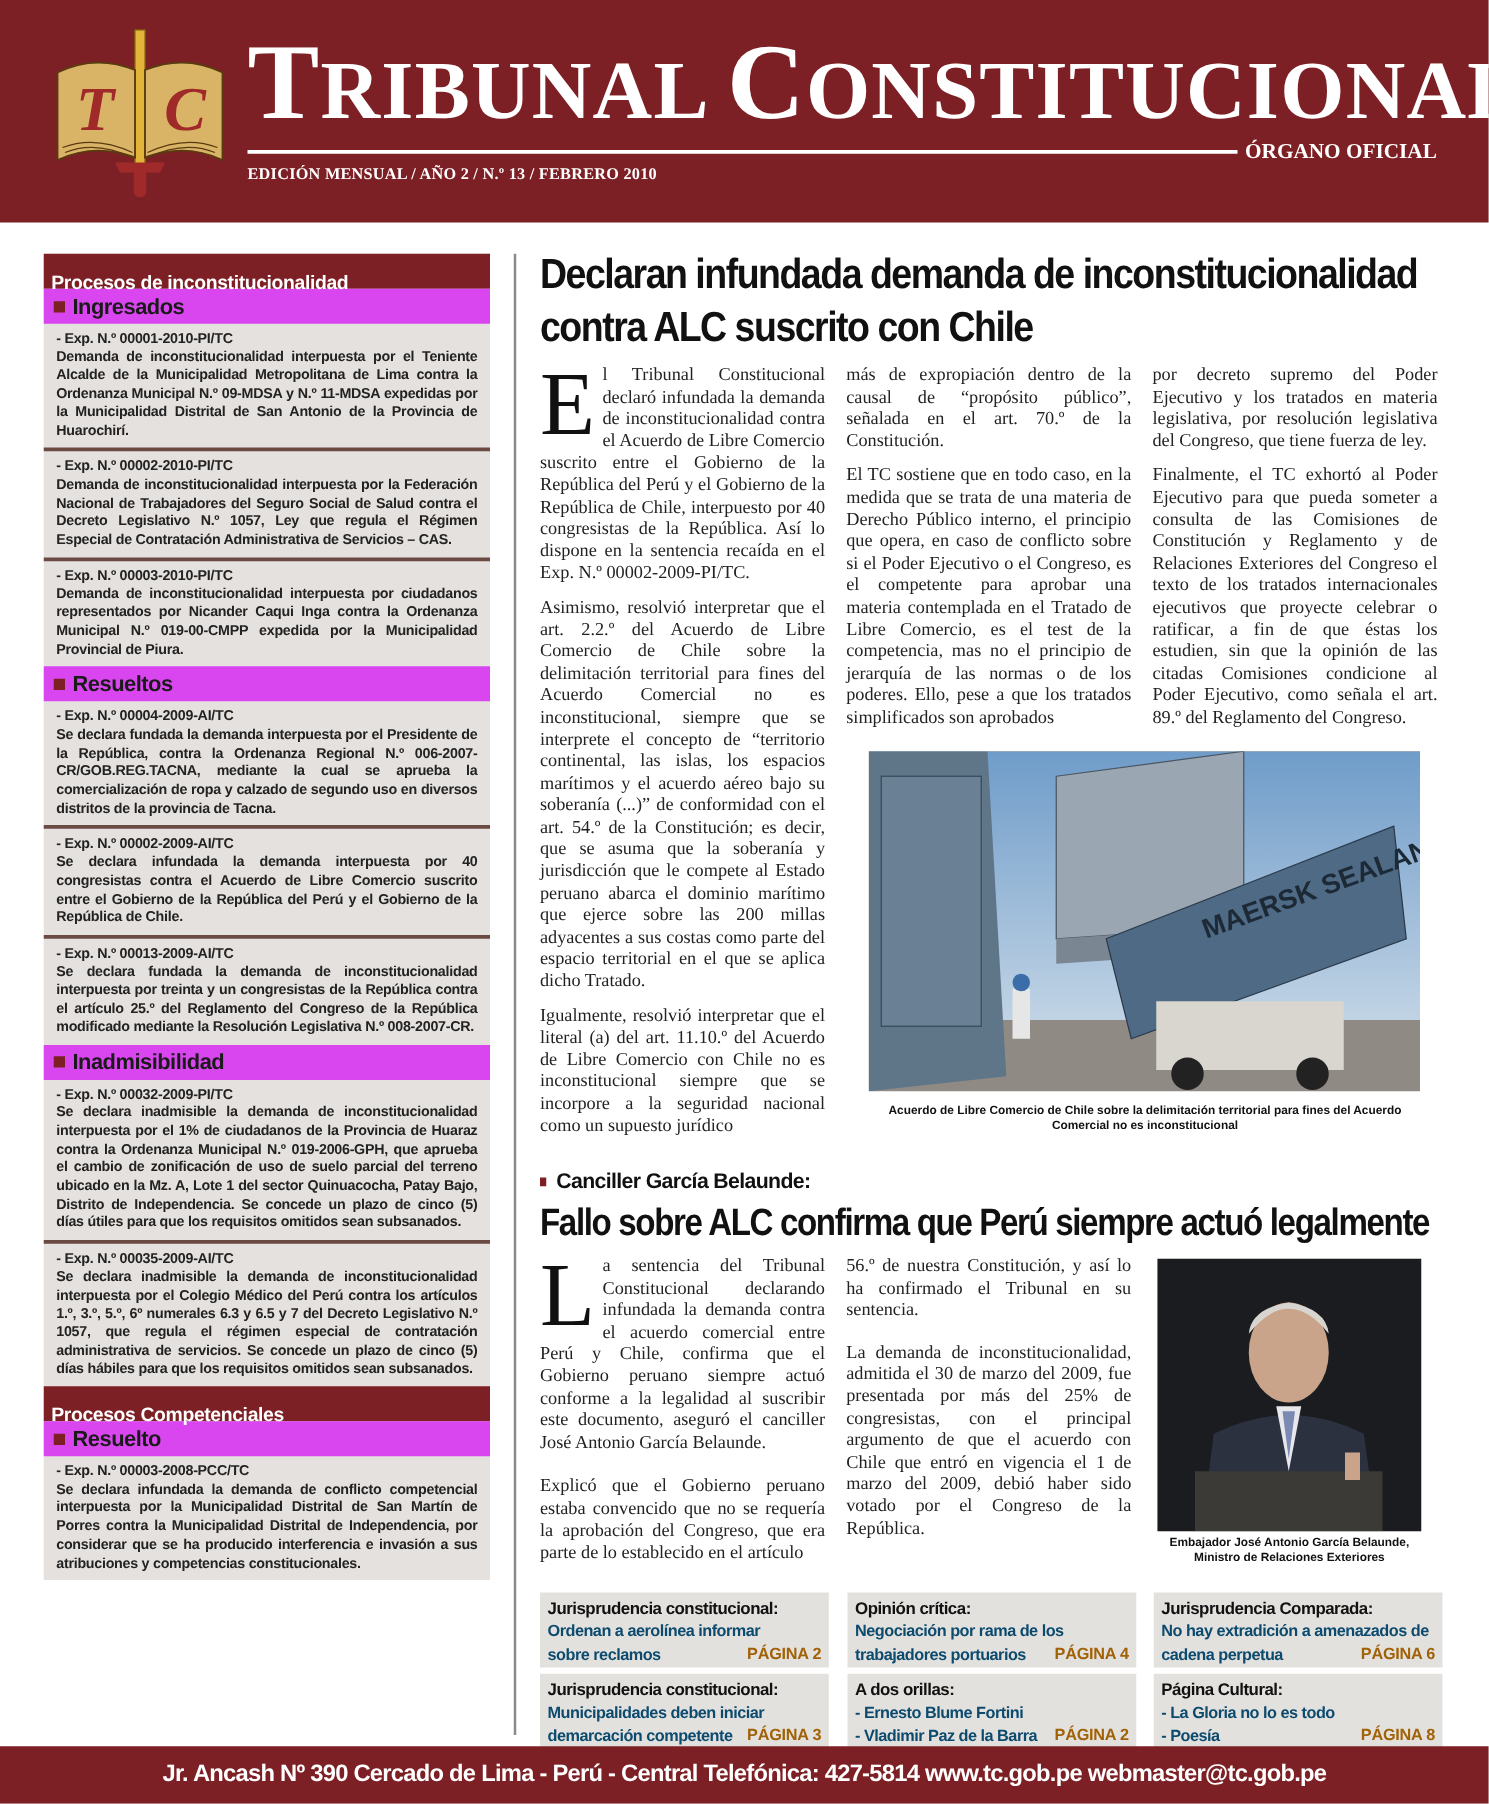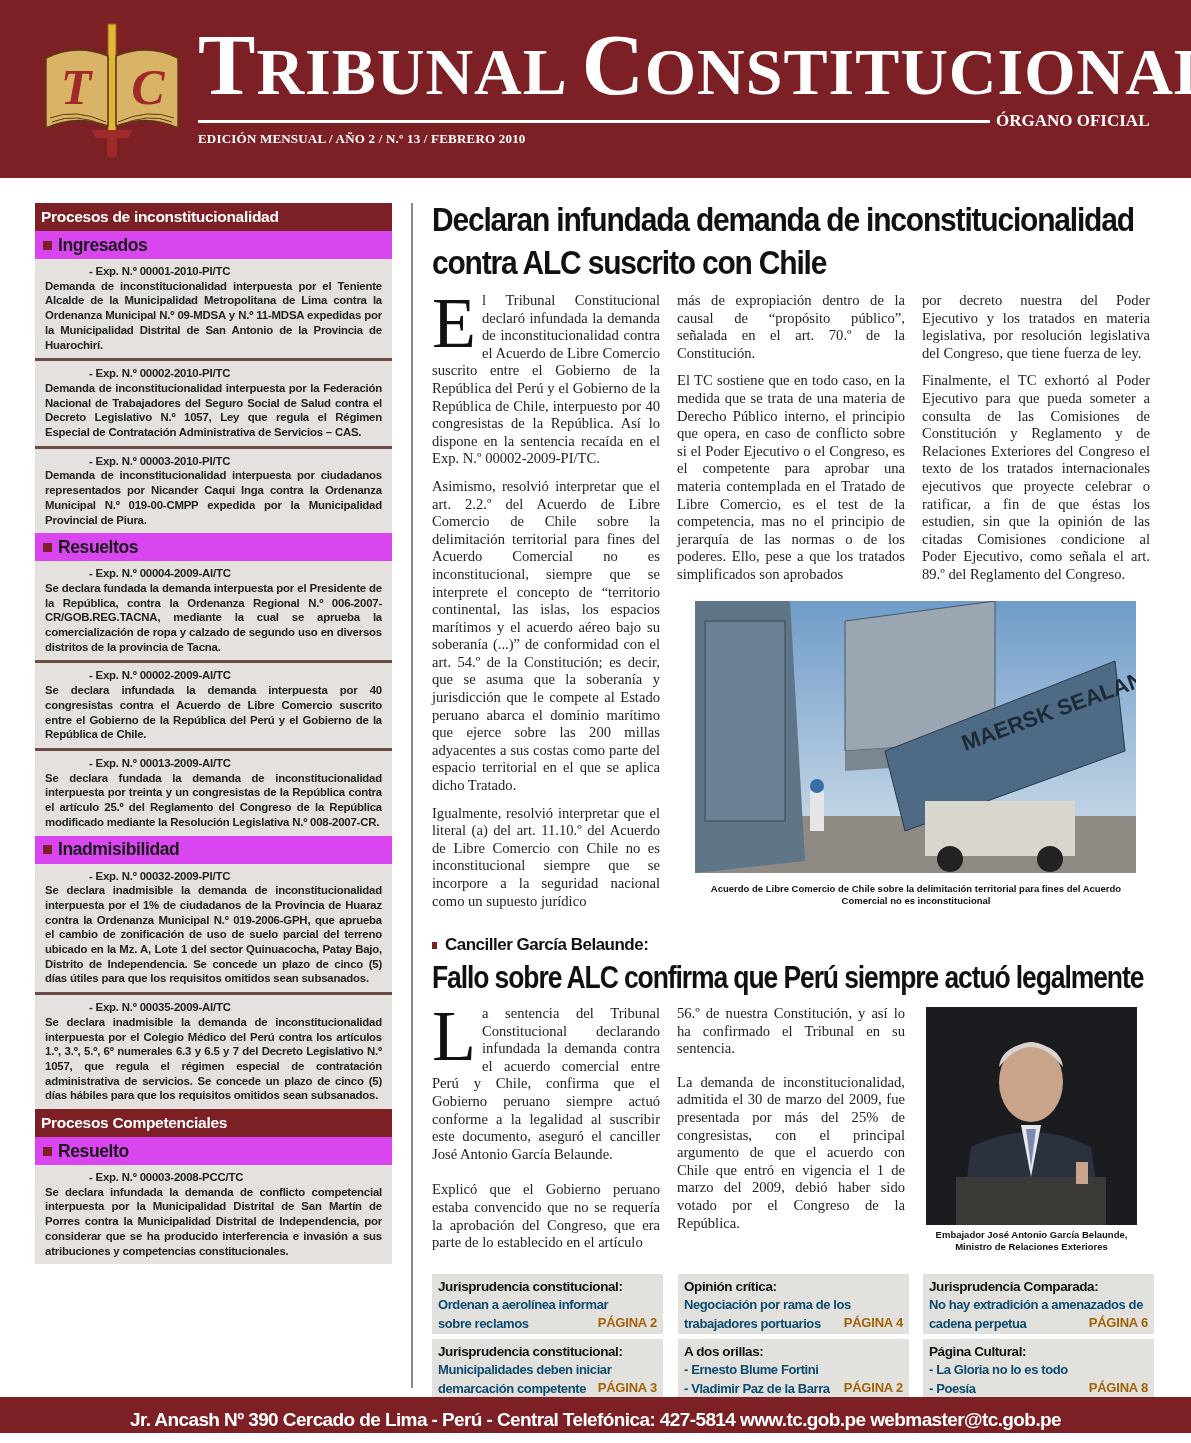--- a/index.html
+++ b/index.html
@@ -11,25 +11,25 @@
   .logo { position: absolute; left: 36px; top: 18px; width: 150px; height: 140px; }
   .title { position: absolute; left: 198px; top: 22px; font-family: "Liberation Serif", serif; font-weight: bold; color: #fff; font-size: 70px; letter-spacing: 1px; line-height: 1; white-space: nowrap; }
   .title .big { font-size: 86px; }
   .title .small { font-size: 66px; }
   .rule { position: absolute; left: 198px; top: 120px; width: 792px; height: 3px; background: #fff; }
   .organo { position: absolute; left: 996px; top: 111px; color: #fff; font-family: "Liberation Serif", serif; font-weight: bold; font-size: 17px; white-space: nowrap; }
   .edition { position: absolute; left: 198px; top: 131px; color: #fff; font-family: "Liberation Serif", serif; font-weight: bold; font-size: 13px; white-space: nowrap; letter-spacing: 0.2px; }
 
   
   .sidebar { position: absolute; left: 35px; top: 203px; width: 357px; background: #e4e1de; }
-  .sb-head { background: #7d2025; color: #fff; font-family: "Liberation Sans", sans-serif; font-weight: bold; font-size: 15.5px; padding: 3px 6px; height: 28px; line-height: 22px; transform-origin: left; letter-spacing: -0.3px; }
+  .sb-head { background: #7d2025; color: #fff; font-family: "Liberation Sans", sans-serif; font-weight: bold; font-size: 15.5px; padding: 13px 6px; height: 28px; line-height: 22px; transform-origin: left; letter-spacing: -0.3px; }
   .sb-sub { background: #d946ef; height: 28px; padding: 2px 8px; font-family: "Liberation Sans", sans-serif; font-weight: bold; font-size: 17.5px; color: #1a1a1a; display: flex; align-items: center; gap: 6px; letter-spacing: -0.4px; }
   .sb-sub .sq { width: 9px; height: 9px; background: #7d2025; display: inline-block; }
   .sb-item { padding: 5px 10px 6px 10px; font-family: "Liberation Sans", sans-serif; font-size: 11.4px; line-height: 14.7px; color: #222; text-align: justify; font-weight: bold; letter-spacing: -0.2px; }
-  .sb-item .exp { display: block; text-align: left; font-weight: bold; margin-left: 44px; }
+  .sb-item .exp { display: block; text-align: left; font-weight: bold; }
   .sb-sep { height: 3px; background: #6b4a44; }
 
   .vline { position: absolute; left: 411px; top: 203px; width: 2px; height: 1185px; background: #8a8a8a; }
 
   
   .headline { position: absolute; left: 432px; top: 199px; width: 730px; font-family: "Liberation Sans", sans-serif; font-weight: bold; font-size: 30px; line-height: 38px; color: #111; letter-spacing: -1.2px; transform: scaleY(1.12); transform-origin: top left; }
   .col { position: absolute; font-family: "Liberation Serif", serif; font-size: 14.6px; line-height: 17.6px; color: #222; text-align: justify; }
   .col p { margin-bottom: 10px; }
   .dropcap { float: left; font-size: 72px; line-height: 58px; margin: 2px 6px 0 0; font-family: "Liberation Serif", serif; color: #111; }
 
@@ -40,21 +40,21 @@
   .kicker .sq { width: 5px; height: 7px; background: #7d2025; display: inline-block; }
   .headline2 { position: absolute; left: 432px; top: 960px; width: 730px; font-family: "Liberation Sans", sans-serif; font-weight: bold; font-size: 26.5px; color: #111; letter-spacing: -1.1px; white-space: nowrap; transform: scaleY(1.15); transform-origin: top left; }
 
   
   .teaser { position: absolute; width: 231px; height: 60px; background: #e3e1de; padding: 4px 6px; font-family: "Liberation Sans", sans-serif; font-weight: bold; }
   .teaser .t-cat { font-size: 13.5px; color: #111; line-height: 17px; letter-spacing: -0.4px; white-space: nowrap; }
   .teaser .t-line { font-size: 13px; color: #0c4a6e; line-height: 19px; letter-spacing: -0.4px; white-space: nowrap; }
   .teaser .t-page { position: absolute; right: 6px; bottom: 4px; font-size: 13px; color: #a16207; letter-spacing: -0.2px; }
 
   
-  .footer { position: absolute; left: 0; top: 1397px; width: 1191px; height: 36px; background: #7d2025; color: #fff; font-family: "Liberation Sans", sans-serif; font-weight: bold; font-size: 19px; text-align: center; line-height: 46px; letter-spacing: -0.6px; }
+  .footer { position: absolute; left: 0; top: 1397px; width: 1191px; height: 46px; background: #7d2025; color: #fff; font-family: "Liberation Sans", sans-serif; font-weight: bold; font-size: 19px; text-align: center; line-height: 46px; letter-spacing: -0.6px; }
 </style>
 </head>
 <body>
 
 <header class="masthead">
   <svg class="logo" viewBox="0 0 150 140">
     <rect x="72" y="6" width="8" height="120" fill="#e2b43a" stroke="#8a6a10" stroke-width="1"></rect>
     <path d="M10 40 Q40 25 72 38 L72 108 Q40 96 10 110 Z" fill="#d9b467" stroke="#5a3a10" stroke-width="1.5"></path>
     <path d="M80 38 Q112 25 142 40 L142 110 Q112 96 80 108 Z" fill="#d9b467" stroke="#5a3a10" stroke-width="1.5"></path>
     <path d="M14 100 Q40 90 70 104 M16 104 Q40 94 70 108" stroke="#5a3a10" fill="none" stroke-width="1"></path>
@@ -117,21 +117,21 @@
 <div class="col" style="left:432px; top:292px; width:228px;">
   <p><span class="dropcap">E</span><span>l Tribunal Constitucional declaró infundada la demanda de inconstitucionalidad contra el Acuerdo de Libre Comercio suscrito entre el Gobierno de la República del Perú y el Gobierno de la República de Chile, interpuesto por 40 congresistas de la República. Así lo dispone en la sentencia recaída en el Exp. N.º 00002-2009-PI/TC.</span></p>
   <p>Asimismo, resolvió interpretar que el art. 2.2.º del Acuerdo de Libre Comercio de Chile sobre la delimitación territorial para fines del Acuerdo Comercial no es inconstitucional, siempre que se interprete el concepto de “territorio continental, las islas, los espacios marítimos y el acuerdo aéreo bajo su soberanía (...)” de conformidad con el art. 54.º de la Constitución; es decir, que se asuma que la soberanía y jurisdicción que le compete al Estado peruano abarca el dominio marítimo que ejerce sobre las 200 millas adyacentes a sus costas como parte del espacio territorial en el que se aplica dicho Tratado.</p>
   <p>Igualmente, resolvió interpretar que el literal (a) del art. 11.10.º del Acuerdo de Libre Comercio con Chile no es inconstitucional siempre que se incorpore a la seguridad nacional como un supuesto jurídico</p>
 </div>
 <div class="col" style="left:677px; top:292px; width:228px;">
   <p>más de expropiación dentro de la causal de “propósito público”, señalada en el art. 70.º de la Constitución.</p>
   <p>El TC sostiene que en todo caso, en la medida que se trata de una materia de Derecho Público interno, el principio que opera, en caso de conflicto sobre si el Poder Ejecutivo o el Congreso, es el competente para aprobar una materia contemplada en el Tratado de Libre Comercio, es el test de la competencia, mas no el principio de jerarquía de las normas o de los poderes. Ello, pese a que los tratados simplificados son aprobados</p>
 </div>
 <div class="col" style="left:922px; top:292px; width:228px;">
-  <p>por decreto nuestra del Poder Ejecutivo y los tratados en materia legislativa, por resolución legislativa del Congreso, que tiene fuerza de ley.</p>
+  <p>por decreto supremo del Poder Ejecutivo y los tratados en materia legislativa, por resolución legislativa del Congreso, que tiene fuerza de ley.</p>
   <p>Finalmente, el TC exhortó al Poder Ejecutivo para que pueda someter a consulta de las Comisiones de Constitución y Reglamento y de Relaciones Exteriores del Congreso el texto de los tratados internacionales ejecutivos que proyecte celebrar o ratificar, a fin de que éstas los estudien, sin que la opinión de las citadas Comisiones condicione al Poder Ejecutivo, como señala el art. 89.º del Reglamento del Congreso.</p>
 </div>
 
 <div class="photo" style="left:695px; top:601px; width:441px; height:272px;">
   <svg width="441" height="272" viewBox="0 0 441 272">
     <defs>
       <linearGradient id="sky" x1="0" y1="0" x2="0" y2="1">
         <stop offset="0" stop-color="#6f9cc9"></stop>
           <stop offset="1" stop-color="#d6e2ec"></stop>
       </linearGradient>

